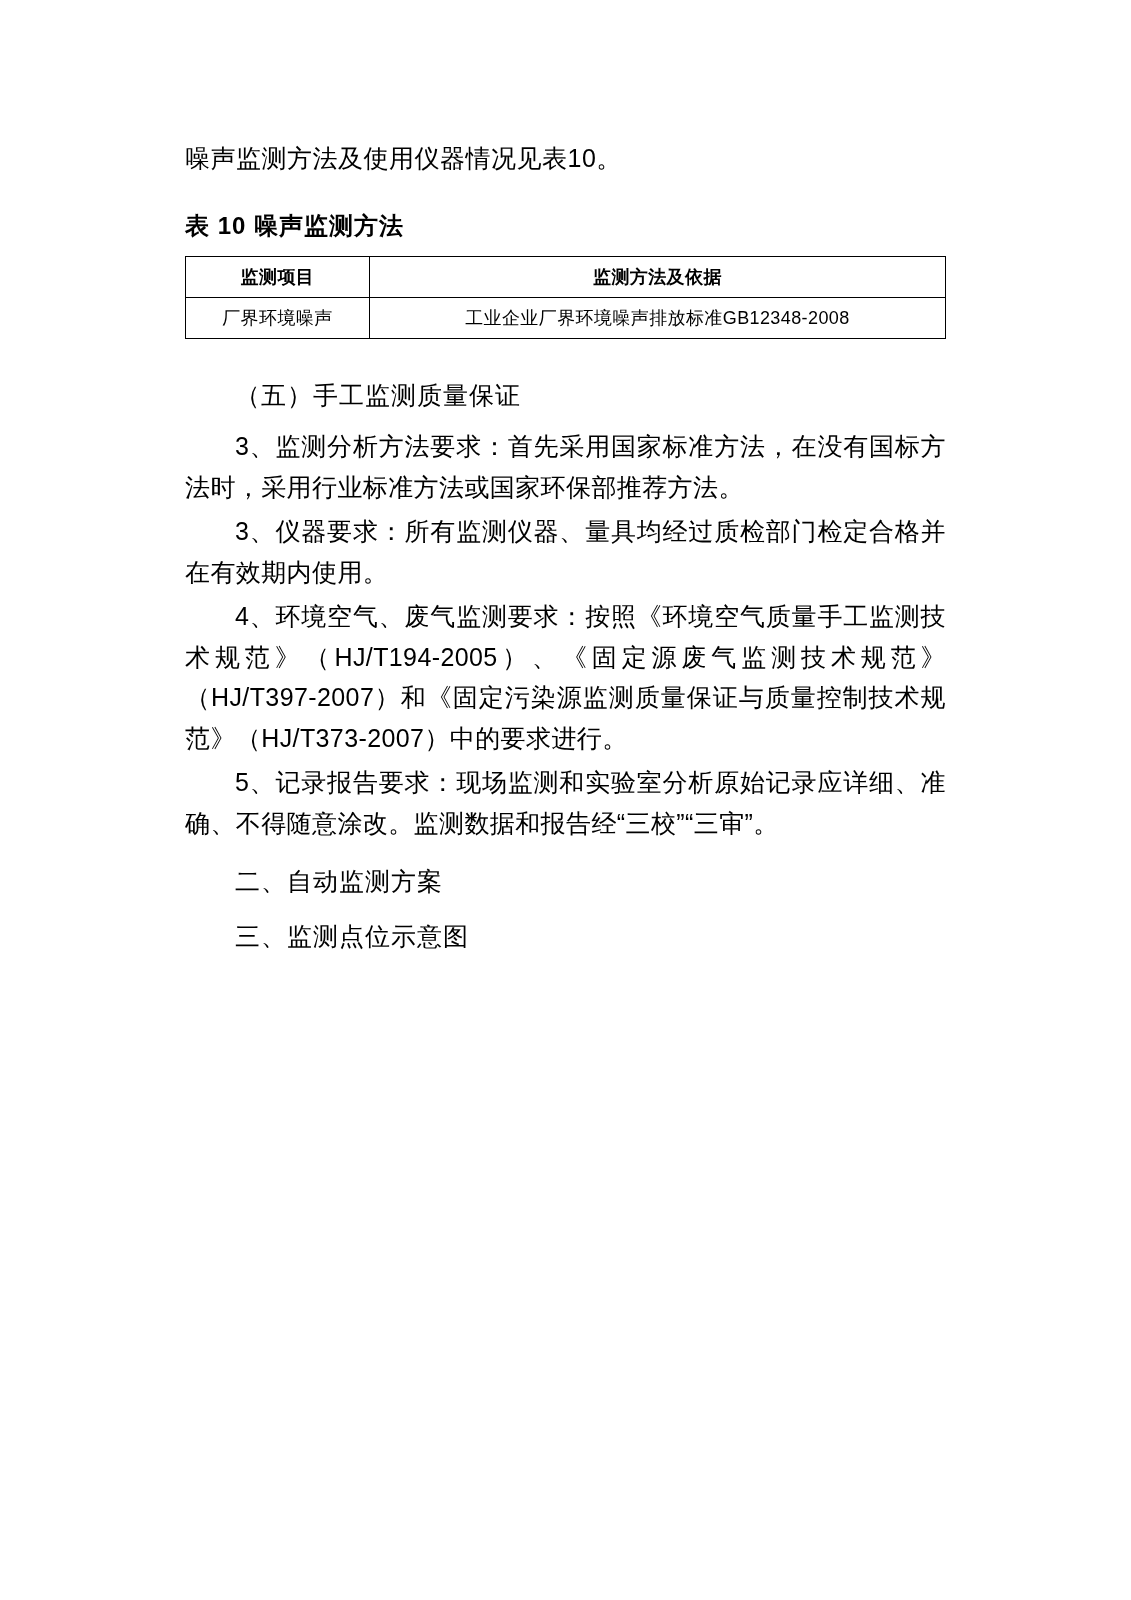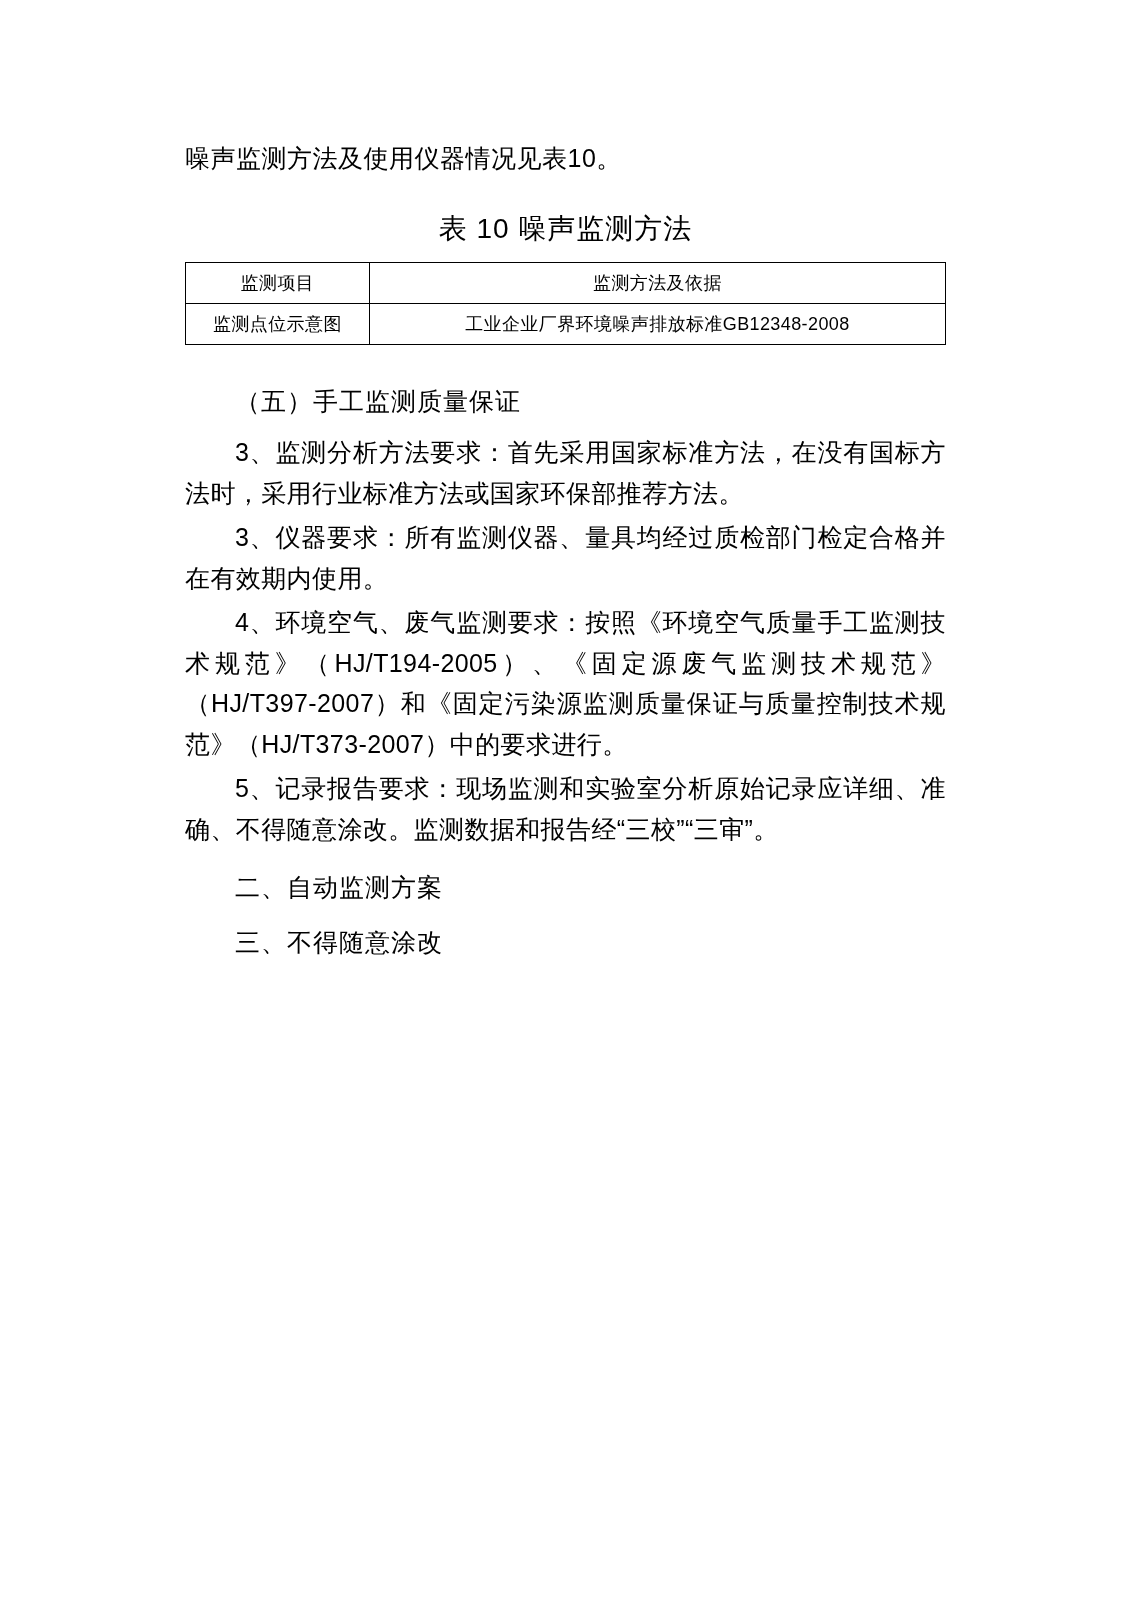--- a/index.html
+++ b/index.html
@@ -17,43 +17,42 @@
     font-family: "Liberation Sans", "DejaVu Sans", sans-serif;
     color: #000000;
   }
   .lead-line {
     font-size: 25px;
     line-height: 1.45;
     letter-spacing: 0.5px;
     margin: 0 0 34px 0;
   }
   .table-caption {
-    text-align: center;
-    font-size: 28px;
-    font-weight: normal;
+    font-size: 24px;
+    font-weight: bold;
     letter-spacing: 1px;
     margin: 0 0 14px 0;
   }
   table.noise-table {
     border-collapse: collapse;
     width: 100%;
     margin: 0 0 40px 0;
     table-layout: fixed;
   }
   table.noise-table th,
   table.noise-table td {
     border: 1px solid #000000;
     text-align: center;
     font-size: 18px;
     padding: 8px 4px;
     font-weight: normal;
     letter-spacing: 0.4px;
   }
   table.noise-table th {
-    font-weight: normal;
+    font-weight: bold;
   }
   table.noise-table .col-item { width: 23%; }
   .para {
     font-size: 25px;
     line-height: 1.62;
     letter-spacing: 0.4px;
     margin: 0 0 4px 0;
     text-indent: 2em;
     text-align: justify;
   }
@@ -76,36 +75,36 @@
 
   <table class="noise-table">
     <thead>
       <tr>
         <th class="col-item">监测项目</th>
         <th>监测方法及依据</th>
       </tr>
     </thead>
     <tbody>
       <tr>
-        <td class="col-item">监测点位示意图</td>
+        <td class="col-item">厂界环境噪声</td>
         <td>工业企业厂界环境噪声排放标准GB12348-2008</td>
       </tr>
     </tbody>
   </table>
 
   <div class="heading">（五）手工监测质量保证</div>
 
 
   <p class="para">3、监测分析方法要求：首先采用国家标准方法，在没有国标方法时，采用行业标准方法或国家环保部推荐方法。</p>
 
   <p class="para">3、仪器要求：所有监测仪器、量具均经过质检部门检定合格并在有效期内使用。</p>
 
   <p class="para">4、环境空气、废气监测要求：按照《环境空气质量手工监测技术规范》（HJ/T194-2005）、《固定源废气监测技术规范》（HJ/T397-2007）和《固定污染源监测质量保证与质量控制技术规范》（HJ/T373-2007）中的要求进行。</p>
 
   <p class="para">5、记录报告要求：现场监测和实验室分析原始记录应详细、准确、不得随意涂改。监测数据和报告经“三校”“三审”。</p>
 
   <div class="heading">二、自动监测方案</div>
 
 
 
-  <div class="heading">三、不得随意涂改</div>
+  <div class="heading">三、监测点位示意图</div>
 
 </div>
 
 </body></html>

